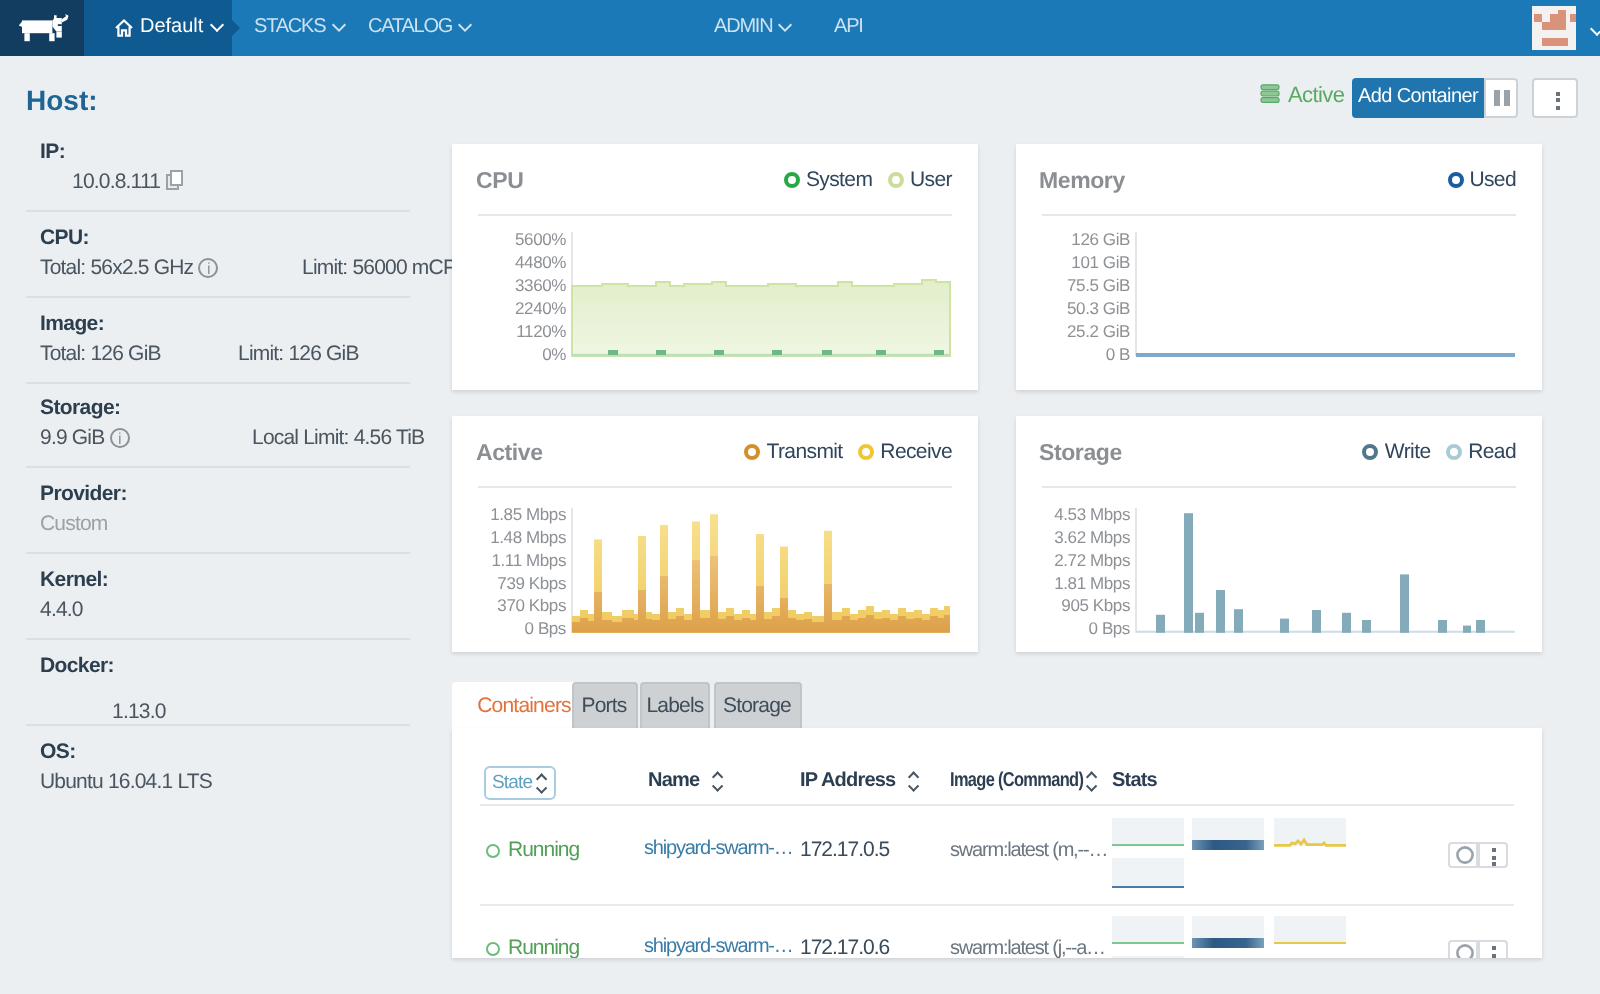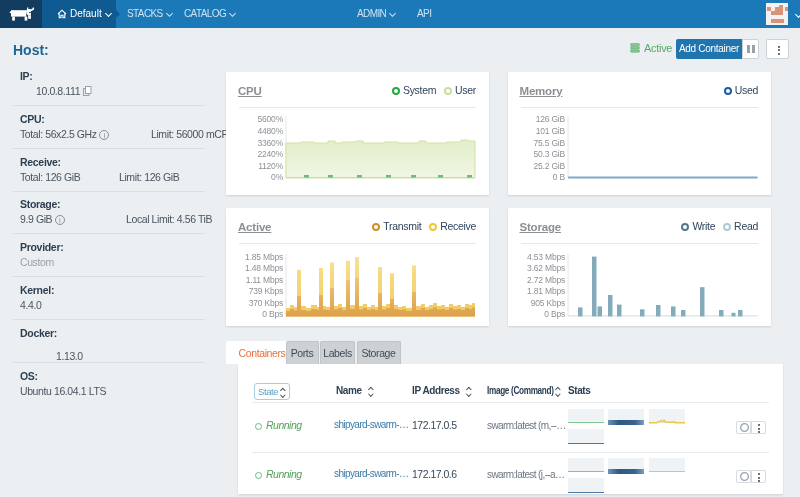--- a/index.html
+++ b/index.html
@@ -25,36 +25,36 @@
 .btn-dots { position:absolute; left:766px; top:11px; width:23px; height:20px; background:#fff; border:1px solid #cdd2d6; border-radius:2px; }
 
 .sidebar { position:absolute; left:13px; top:66px; width:192px; }
 .sb-label { font-size:10.5px; letter-spacing:-0.3px; font-weight:bold; color:#2d3e4f; white-space:nowrap; }
 .sb-val { font-size:10.5px; letter-spacing:-0.4px; color:#4a5560; white-space:nowrap; }
 .sb-grey { color:#9aa1a8; }
 .sb-hr { border:none; border-top:1px solid #dcdfe2; margin:0; }
 .abs { position:absolute; }
 
 .card { position:absolute; background:#fff; box-shadow:0 1px 2px rgba(0,0,0,0.12); }
-.card-title { position:absolute; left:12px; top:13px; font-size:11.5px; letter-spacing:-0.2px; font-weight:bold; color:#8b8f94;text-decoration:underline; }
+.card-title { position:absolute; left:12px; top:13px; font-size:11.5px; letter-spacing:-0.2px; font-weight:bold; color:#8b8f94; }
 .card-sep { position:absolute; left:13px; right:13px; top:35px; border-top:1px solid #e5e7e9; }
 .legend { position:absolute; right:13px; top:12px; font-size:10.5px; letter-spacing:-0.3px; color:#30455c; white-space:nowrap; }
 .ring { display:inline-block; width:8px; height:8px; border-radius:50%; margin-right:3px; vertical-align:-1px; }
 
 .tab { position:absolute; top:341px; height:23px; background:#cdd1d4; border:1px solid #c0c5c8; border-bottom:none; font-size:10.5px; letter-spacing:-0.4px; color:#3f4c59; text-align:center; line-height:22px; border-radius:2px 2px 0 0; }
 .tab.active { background:#fff; color:#e2713d; border-color:#fff; }
-.panel { position:absolute; left:226px; top:364px; width:545px; height:130px; background:#fff; box-shadow:0 1px 2px rgba(0,0,0,0.12); overflow:hidden;margin-left:12px; }
+.panel { position:absolute; left:226px; top:364px; width:545px; height:115px; background:#fff; box-shadow:0 1px 2px rgba(0,0,0,0.12); overflow:hidden; }
 .th { position:absolute; font-size:10px; letter-spacing:-0.4px; font-weight:bold; color:#2b3e52; white-space:nowrap; }
 .sort { display:inline-block; vertical-align:-2px; margin-left:5px; }
 .sort i { display:block; width:3.6px; height:3.6px; border-right:1.5px solid #4a5560; border-bottom:1.5px solid #4a5560; }
 .sort .up { transform:rotate(-135deg); }
 .sort .dn { transform:rotate(45deg); margin-top:0.5px; }
 .statebox { position:absolute; left:16px; top:19px; width:36px; height:17px; border:1px solid #a8cce0; border-radius:3px; color:#5fa0c2; font-size:9.5px; letter-spacing:-0.4px; line-height:15px; padding-left:3px; font-weight:normal; white-space:nowrap; }
 .hr-row { position:absolute; left:14px; right:14px; border-top:1px solid #e8eaec; }
-.running { position:absolute; font-size:10.5px; letter-spacing:-0.5px; color:#52a058;font-style:italic; }
+.running { position:absolute; font-size:10.5px; letter-spacing:-0.5px; color:#52a058; }
 .ringg { display:inline-block; width:7px; height:7px; border:1.5px solid #6bbd7d; border-radius:50%; margin-right:4px; vertical-align:-1px; }
 .link { color:#3a7ca8; font-size:10px; letter-spacing:-0.6px; position:absolute; }
 .cell { position:absolute; font-size:10.5px; letter-spacing:-0.5px; color:#394a5a; }
 .cellgrey { position:absolute; font-size:10px; letter-spacing:-0.6px; color:#6b7681; }
 .spark { position:absolute; background:#f0f3f5; }
 .actbtn { position:absolute; width:15px; height:13px; background:#fff; border:1px solid #d8dce0; }
 </style>
 </head>
 <body>
 
@@ -126,21 +126,21 @@
   <div class="abs sb-label" style="left:7px;top:4px;">IP:</div>
   <div class="abs sb-val" style="left:7px;top:19px;margin-left:16px;">10.0.8.111 <svg width="9" height="10" viewBox="0 0 9 10" style="vertical-align:-1px;">
         <rect x="0.5" y="2.5" width="5.5" height="7" fill="#e8eaec" stroke="#9aa1a8" stroke-width="1"></rect>
         <rect x="2.5" y="0.5" width="5.5" height="7" fill="#fff" stroke="#9aa1a8" stroke-width="1"></rect>
       </svg></div>
   <hr class="sb-hr abs" style="left:0;right:0;top:39px;">
   <div class="abs sb-label" style="left:7px;top:47px;">CPU:</div>
   <div class="abs sb-val" style="left:7px;top:62px;">Total: 56x2.5 GHz <span style="border:1px solid #8a9198;border-radius:50%;width:10px;height:10px;display:inline-block;font-size:8px;text-align:center;line-height:10px;color:#8a9198;">i</span></div>
   <div class="abs sb-val" style="left:110px;top:62px;padding-left:28px;">Limit: 56000 mCPU</div>
   <hr class="sb-hr abs" style="left:0;right:0;top:82px;">
-  <div class="abs sb-label" style="left:7px;top:90px;">Receive:</div>
+  <div class="abs sb-label" style="left:7px;top:90px;">Image:</div>
   <div class="abs sb-val" style="left:7px;top:105px;text-align:center;">Total: 126 GiB</div>
   <div class="abs sb-val" style="left:106px;top:105px;">Limit: 126 GiB</div>
   <hr class="sb-hr abs" style="left:0;right:0;top:125px;">
   <div class="abs sb-label" style="left:7px;top:132px;">Storage:</div>
   <div class="abs sb-val" style="left:7px;top:147px;">9.9 GiB <span style="border:1px solid #8a9198;border-radius:50%;width:10px;height:10px;display:inline-block;font-size:8px;text-align:center;line-height:10px;color:#8a9198;">i</span></div>
   <div class="abs sb-val" style="left:113px;top:147px;">Local Limit: 4.56 TiB</div>
   <hr class="sb-hr abs" style="left:0;right:0;top:167px;">
   <div class="abs sb-label" style="left:7px;top:175px;">Provider:</div>
   <div class="abs sb-val sb-grey" style="left:7px;top:190px;">Custom</div>
   <hr class="sb-hr abs" style="left:0;right:0;top:210px;">

